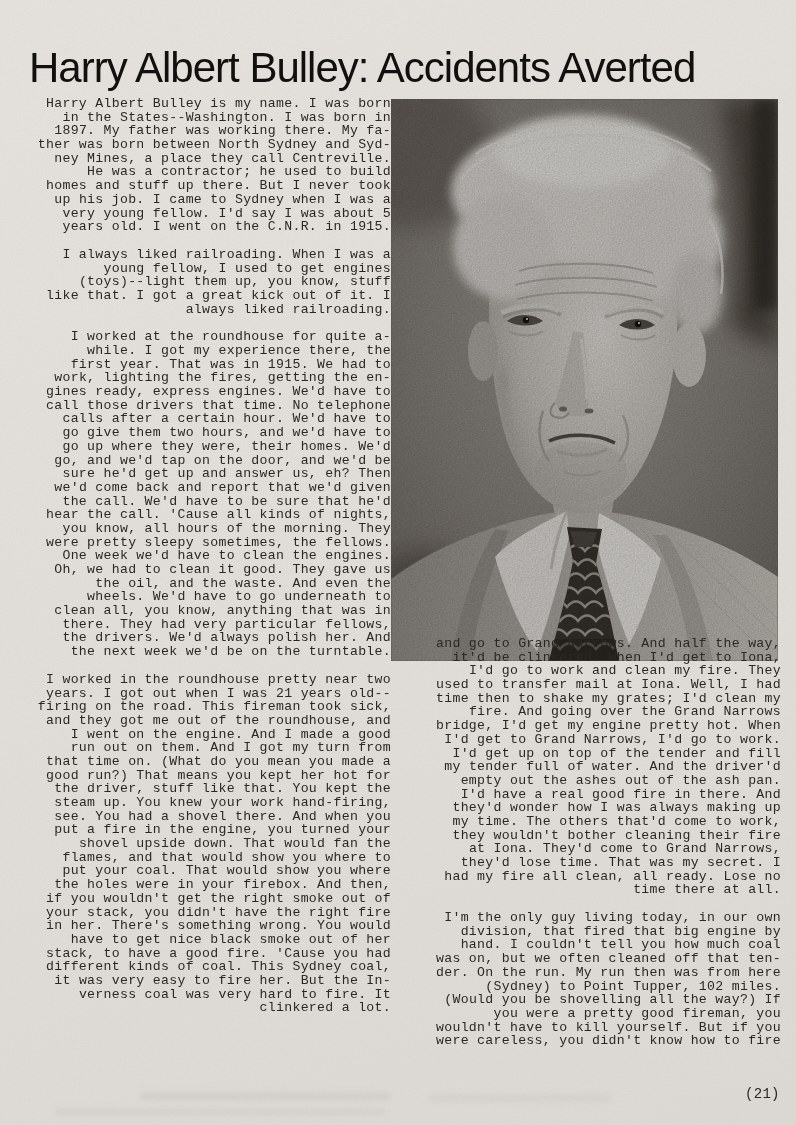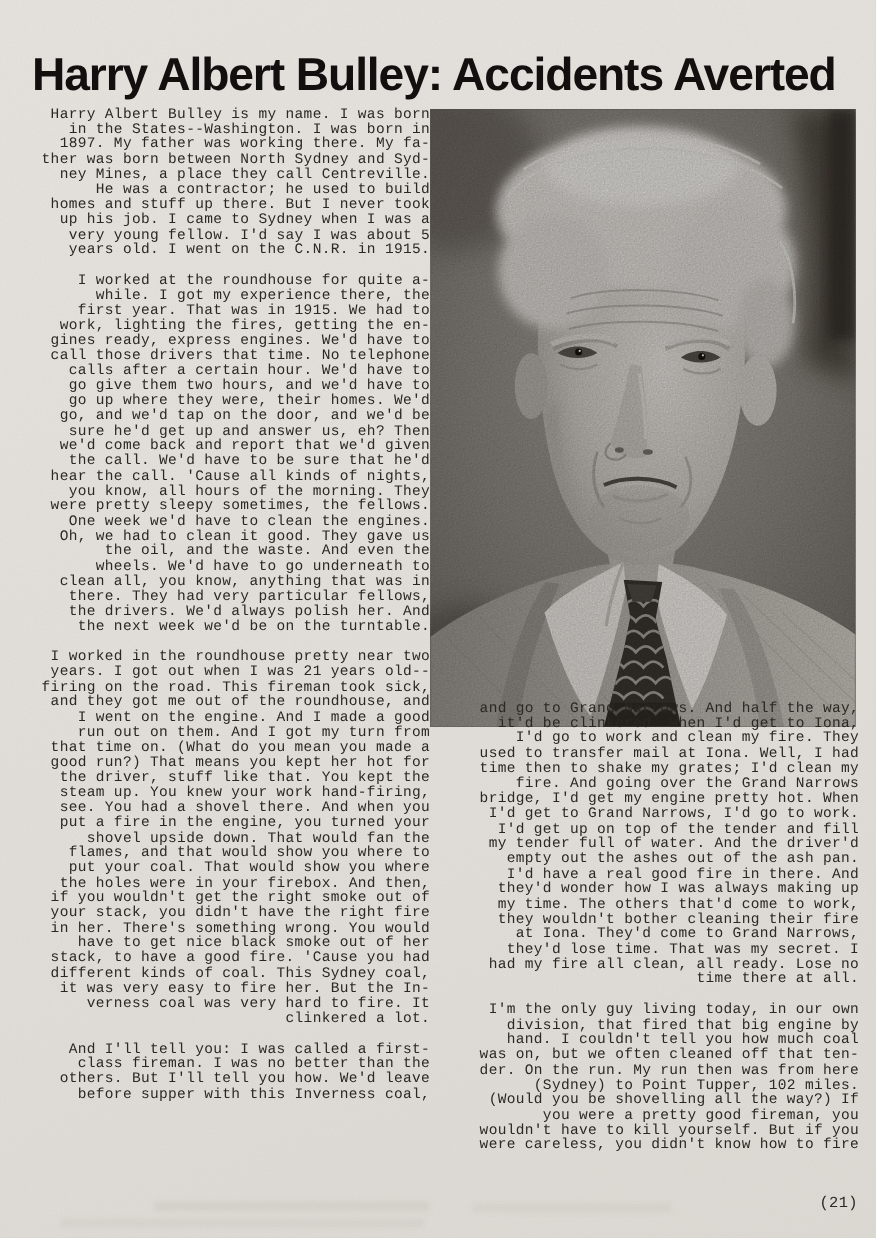--- a/index.html
+++ b/index.html
@@ -8,21 +8,21 @@
     width:796px; height:1125px;
     margin:0 auto;
     background:linear-gradient(160deg,#ebe8e3 0%,#e7e4df 55%,#e2dfd9 100%);
     overflow:hidden;
     font-family:"Liberation Mono", monospace;
     color:#2d2924;
   }
   .headline {
     position:absolute; left:29px; top:46px; margin:0;
     font-family:"Liberation Sans", sans-serif;
-    font-weight:700; font-size:42px; line-height:44px;
+    font-weight:400; font-size:42px; line-height:44px;
     letter-spacing:-1px; white-space:nowrap;
     color:#131110;
   }
   .col { position:absolute; font-size:13.2px; line-height:13.68px; letter-spacing:0.3px; }
   .col p { margin:0 0 14px 0; white-space:pre;text-align:right; }
   .col-left  { left:33px;  top:97px;  width:358px; }
   .col-right { left:406px; top:637px; width:375px; }
   .photo-frame {
     position:absolute; left:391px; top:99px; width:387px; height:562px;
   }
@@ -170,20 +170,25 @@
     <p>Harry Albert Bulley is my name. I was born
 in the States--Washington. I was born in
 1897. My father was working there. My fa-
 ther was born between North Sydney and Syd-
 ney Mines, a place they call Centreville.
 He was a contractor; he used to build
 homes and stuff up there. But I never took
 up his job. I came to Sydney when I was a
 very young fellow. I'd say I was about 5
 years old. I went on the C.N.R. in 1915.</p>
+    <p>I always liked railroading. When I was a
+young fellow, I used to get engines
+(toys)--light them up, you know, stuff
+like that. I got a great kick out of it. I
+always liked railroading.</p>
     <p>I worked at the roundhouse for quite a-
 while. I got my experience there, the
 first year. That was in 1915. We had to
 work, lighting the fires, getting the en-
 gines ready, express engines. We'd have to
 call those drivers that time. No telephone
 calls after a certain hour. We'd have to
 go give them two hours, and we'd have to
 go up where they were, their homes. We'd
 go, and we'd tap on the door, and we'd be
@@ -219,24 +224,20 @@
 the holes were in your firebox. And then,
 if you wouldn't get the right smoke out of
 your stack, you didn't have the right fire
 in her. There's something wrong. You would
 have to get nice black smoke out of her
 stack, to have a good fire. 'Cause you had
 different kinds of coal. This Sydney coal,
 it was very easy to fire her. But the In-
 verness coal was very hard to fire. It
 clinkered a lot.</p>
-    <p>And I'll tell you: I was called a first-
-class fireman. I was no better than the
-others. But I'll tell you how. We'd leave
-before supper with this Inverness coal,</p>
   </div>
 
   <div class="col col-right">
     <p>and go to Grand Narrows. And half the way,
 it'd be clinkered. When I'd get to Iona,
 I'd go to work and clean my fire. They
 used to transfer mail at Iona. Well, I had
 time then to shake my grates; I'd clean my
 fire. And going over the Grand Narrows
 bridge, I'd get my engine pretty hot. When

